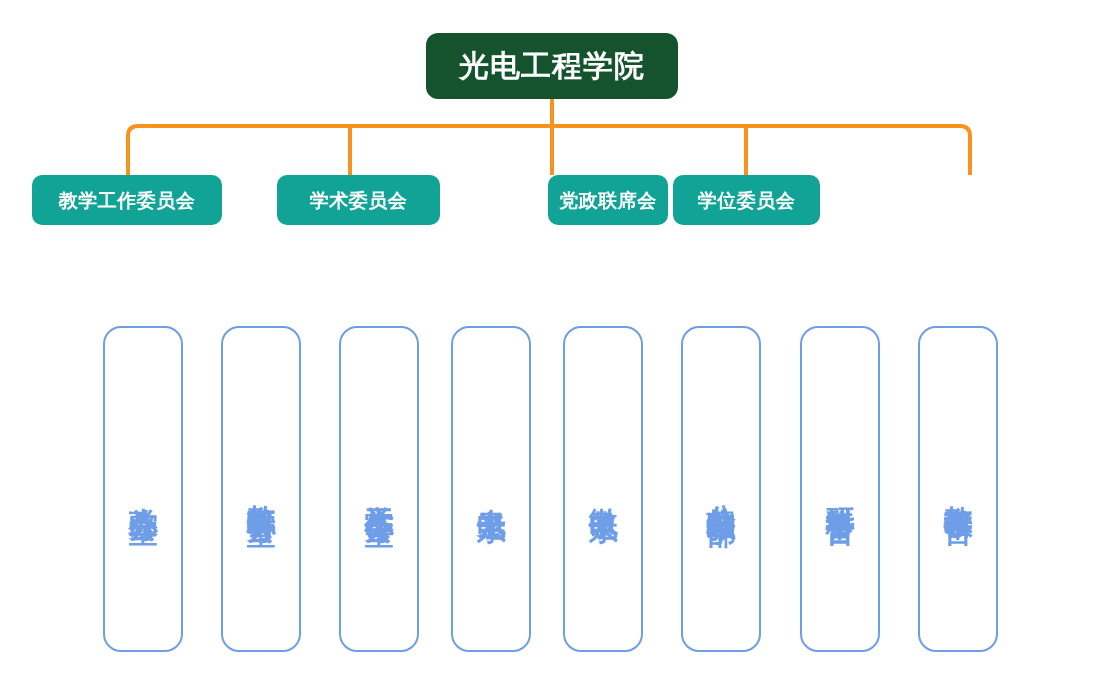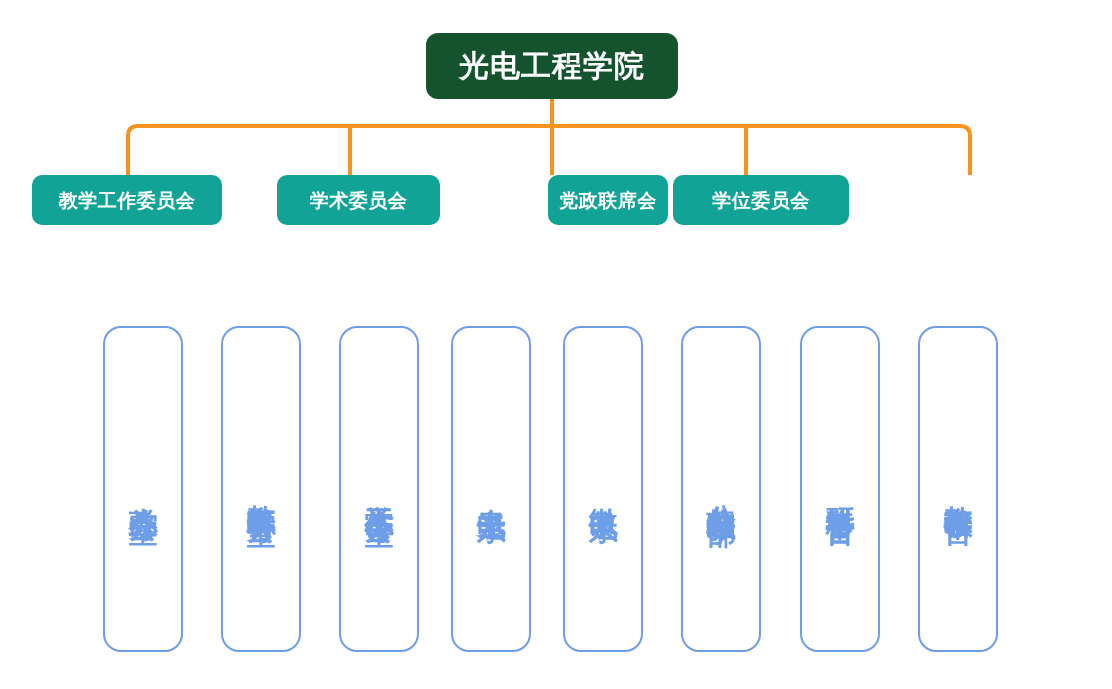--- a/index.html
+++ b/index.html
@@ -121,21 +121,21 @@
 
   <div class="committee-node" style="left:32px;  top:175px; width:190px;">
     <span class="node-label">教学工作委员会</span>
   </div>
   <div class="committee-node" style="left:277px; top:175px; width:163px;">
     <span class="node-label">学术委员会</span>
   </div>
   <div class="committee-node" style="left:501px; top:175px; width:120px;margin-left:47px;">
     <span class="node-label">党政联席会</span>
   </div>
-  <div class="committee-node" style="left:673px; top:175px; width:176px;">
+  <div class="committee-node" style="left:673px; top:175px; width:147px;">
     <span class="node-label">学位委员会</span>
   </div>
 
   <div class="dept-node" style="left:103px; width:80px;">
     <span class="node-label">党政办公室</span>
   </div>
   <div class="dept-node" style="left:221px; width:80px;">
     <span class="node-label">教学科研办公室</span>
   </div>
   <div class="dept-node" style="left:339px; width:80px;">

